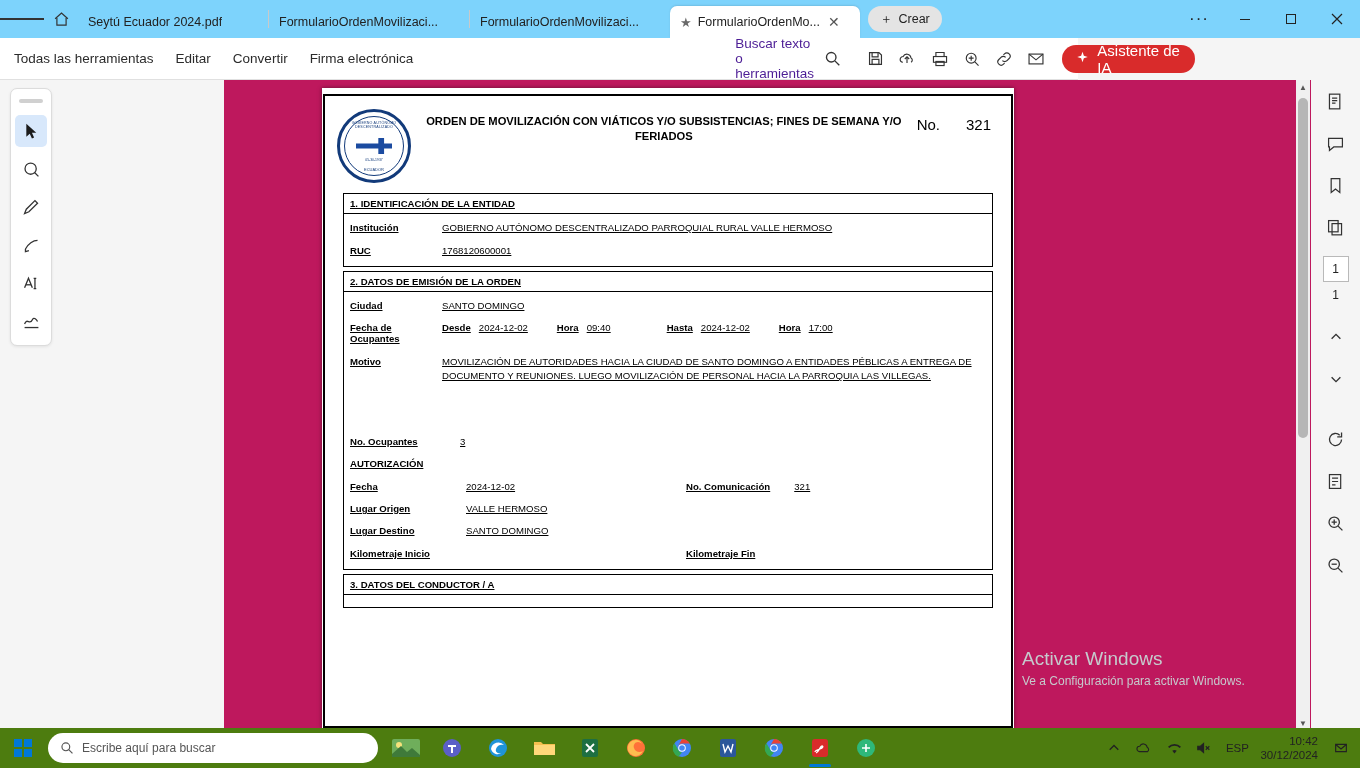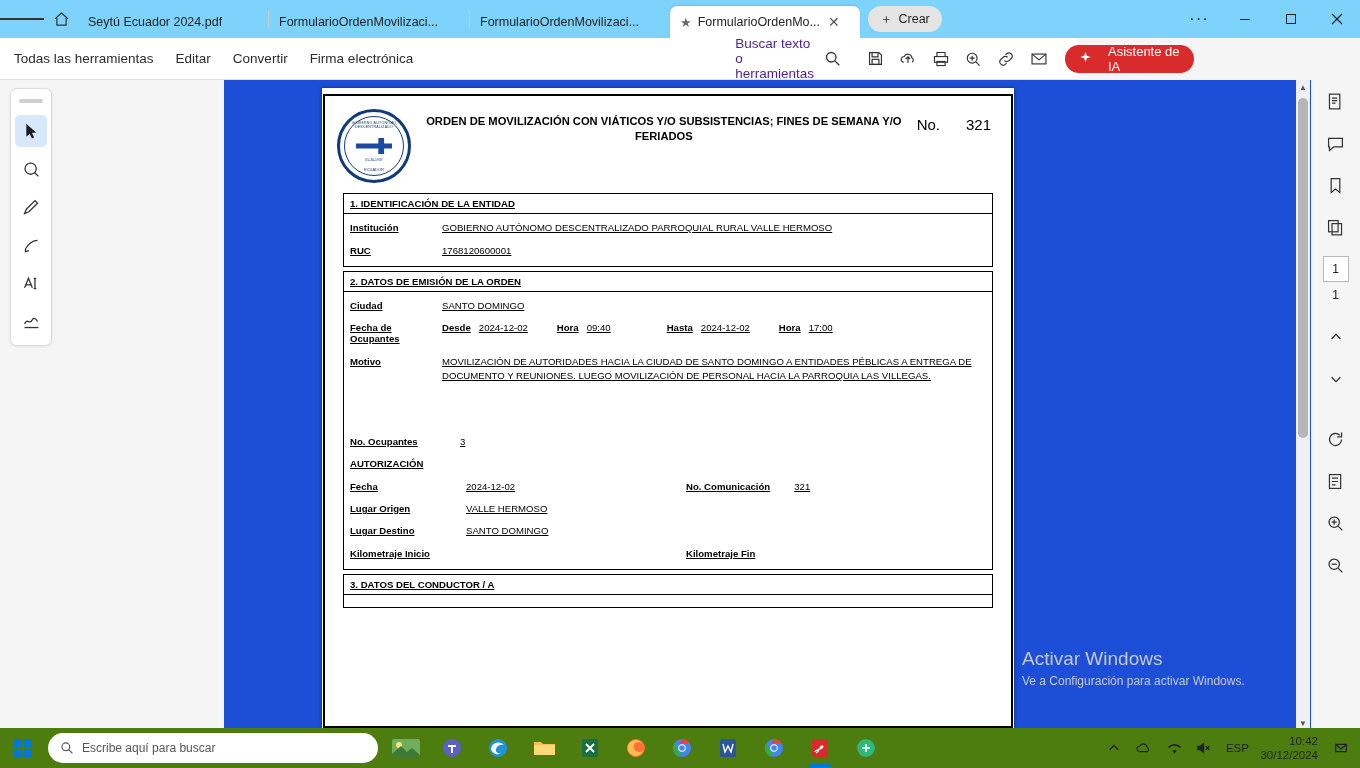--- a/index.html
+++ b/index.html
@@ -42,39 +42,39 @@
     position: absolute; top: 38px; left: 0; width: 1078px; height: 42px;
     background: #ffffff; border-bottom: 1px solid #e0e0e0;
     display: flex; align-items: center; padding: 0 14px; gap: 22px;
   }
   .menu-item { font-size: 13.5px; color: #2b2b2b; cursor: pointer; white-space: nowrap; }
   .search-area { margin-left: 300px; display: flex; align-items: center; gap: 10px; }
   .search-text { font-size: 13.5px; color: #4c1d95; }
   .tool-icons { margin-left: auto; display: flex; align-items: center; gap: 8px; }
   .ticon { width: 28px; height: 28px; display: flex; align-items: center; justify-content: center; cursor: pointer; color: #333; }
   .ai-btn {
-    display: flex; align-items: center; gap: 15px; height: 28px; padding: 0 13px;
-    background: #d92b2b; color: #fff; border-radius: 14px; font-size: 13px; cursor: pointer; margin-left: 6px;
+    display: flex; align-items: center; gap: 7px; height: 28px; padding: 0 13px;
+    background: #d92b2b; color: #fff; border-radius: 14px; font-size: 15px; cursor: pointer; margin-left: 6px;
   }
 
   
   .leftrail {
     position: absolute; top: 88px; left: 10px; width: 42px; height: 258px;
     background: #ffffff; border: 1px solid #dcdcdc; border-radius: 7px;
     display: flex; flex-direction: column; align-items: center; padding-top: 10px; gap: 6px;
     box-shadow: 0 1px 3px rgba(0,0,0,.08);
   }
   .railgrip { width: 24px; height: 4px; border-radius: 2px; background: #d0d0d0; margin-bottom: 6px; }
   .railbtn { width: 32px; height: 32px; border-radius: 5px; display: flex; align-items: center; justify-content: center; cursor: pointer; color: #333; }
   .railbtn.sel { background: #d8e8fb; }
 
   
   .viewer {
     position: absolute; top: 80px; left: 224px; width: 1087px; height: 650px;
-    background: #1d4ed8;
+    background: #be185d;
   }
   .page {
     position: absolute; top: 8px; left: 98px; width: 692px; height: 640px;
     background: #ffffff; box-shadow: 0 0 4px rgba(0,0,0,.5);
     padding: 0; overflow: hidden;
   }
   .docframe { position: absolute; top: 6px; left: 1px; width: 690px; height: 634px; border: 2px solid #000; }
 
   .doc { position: relative; font-size: 9.6px; color: #000; }
   .doc-head { display: flex; align-items: flex-start; padding: 10px 8px 6px 12px; }

